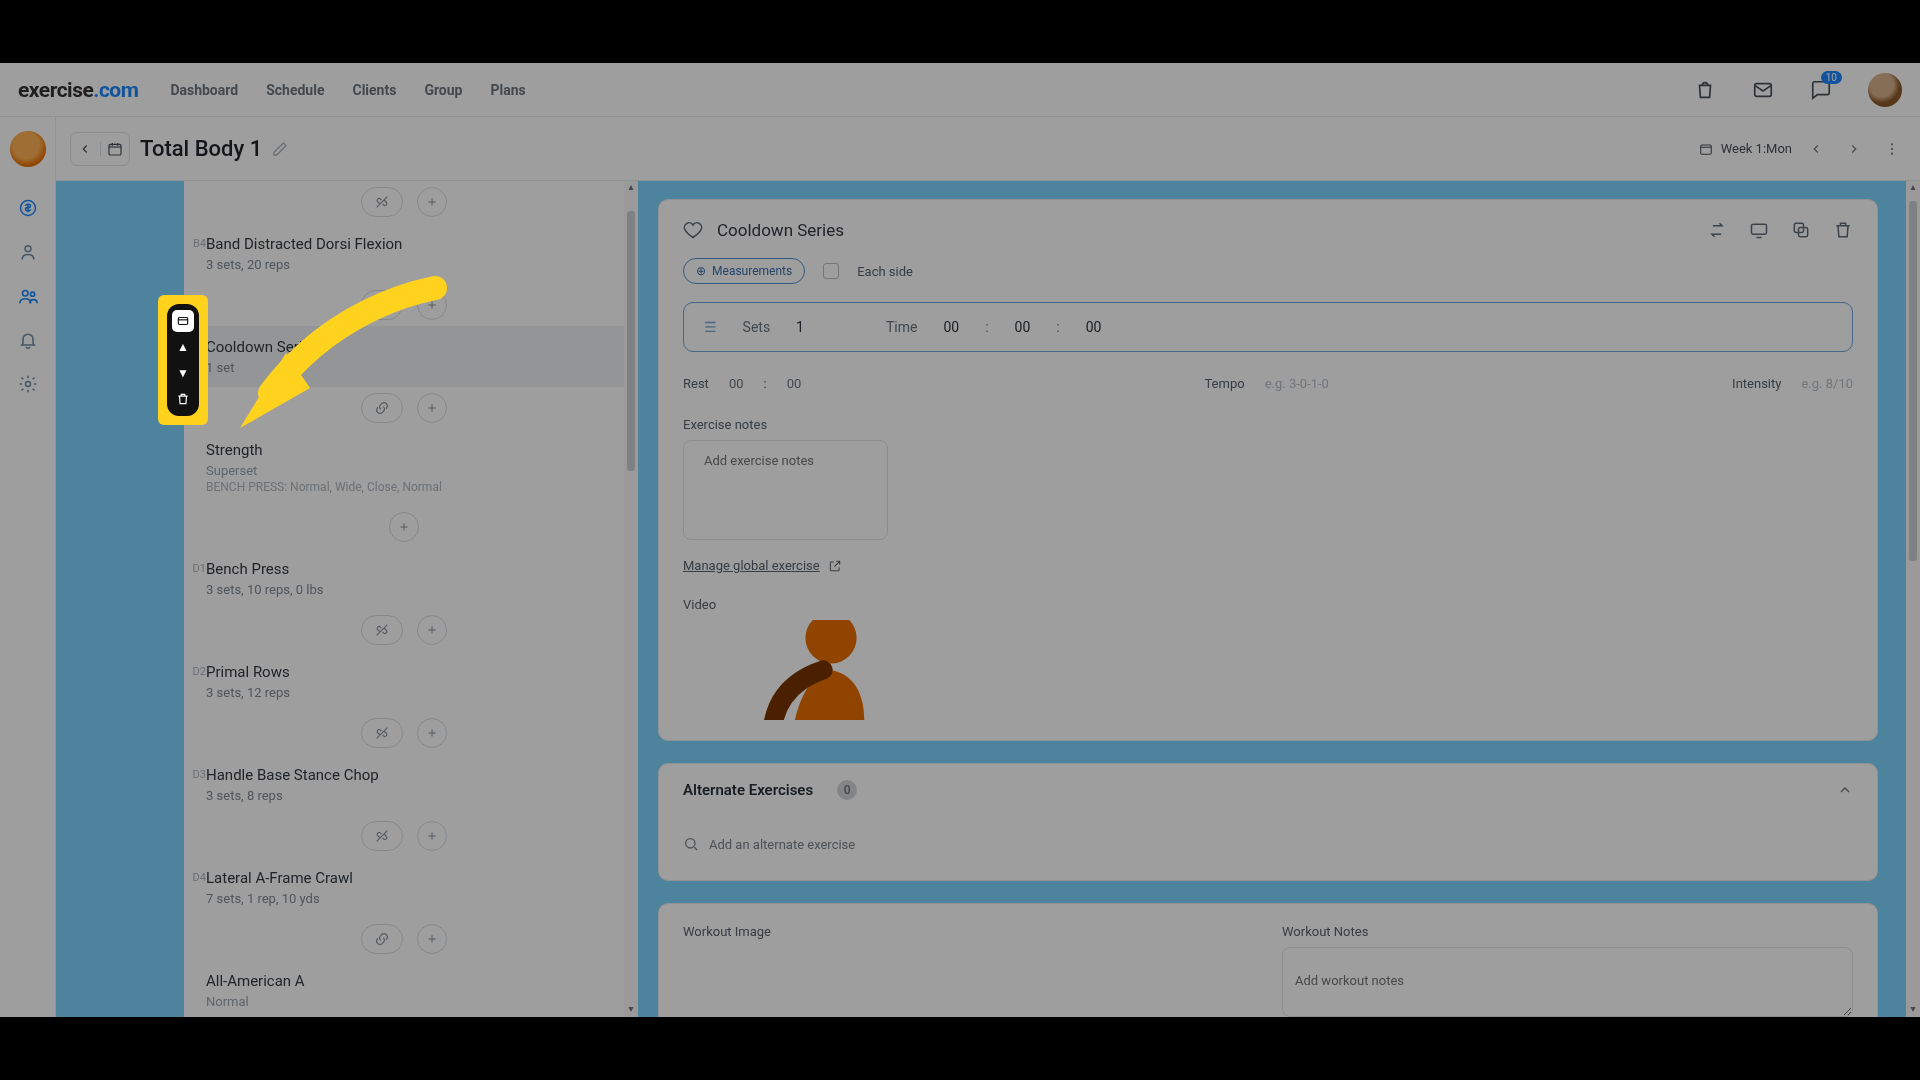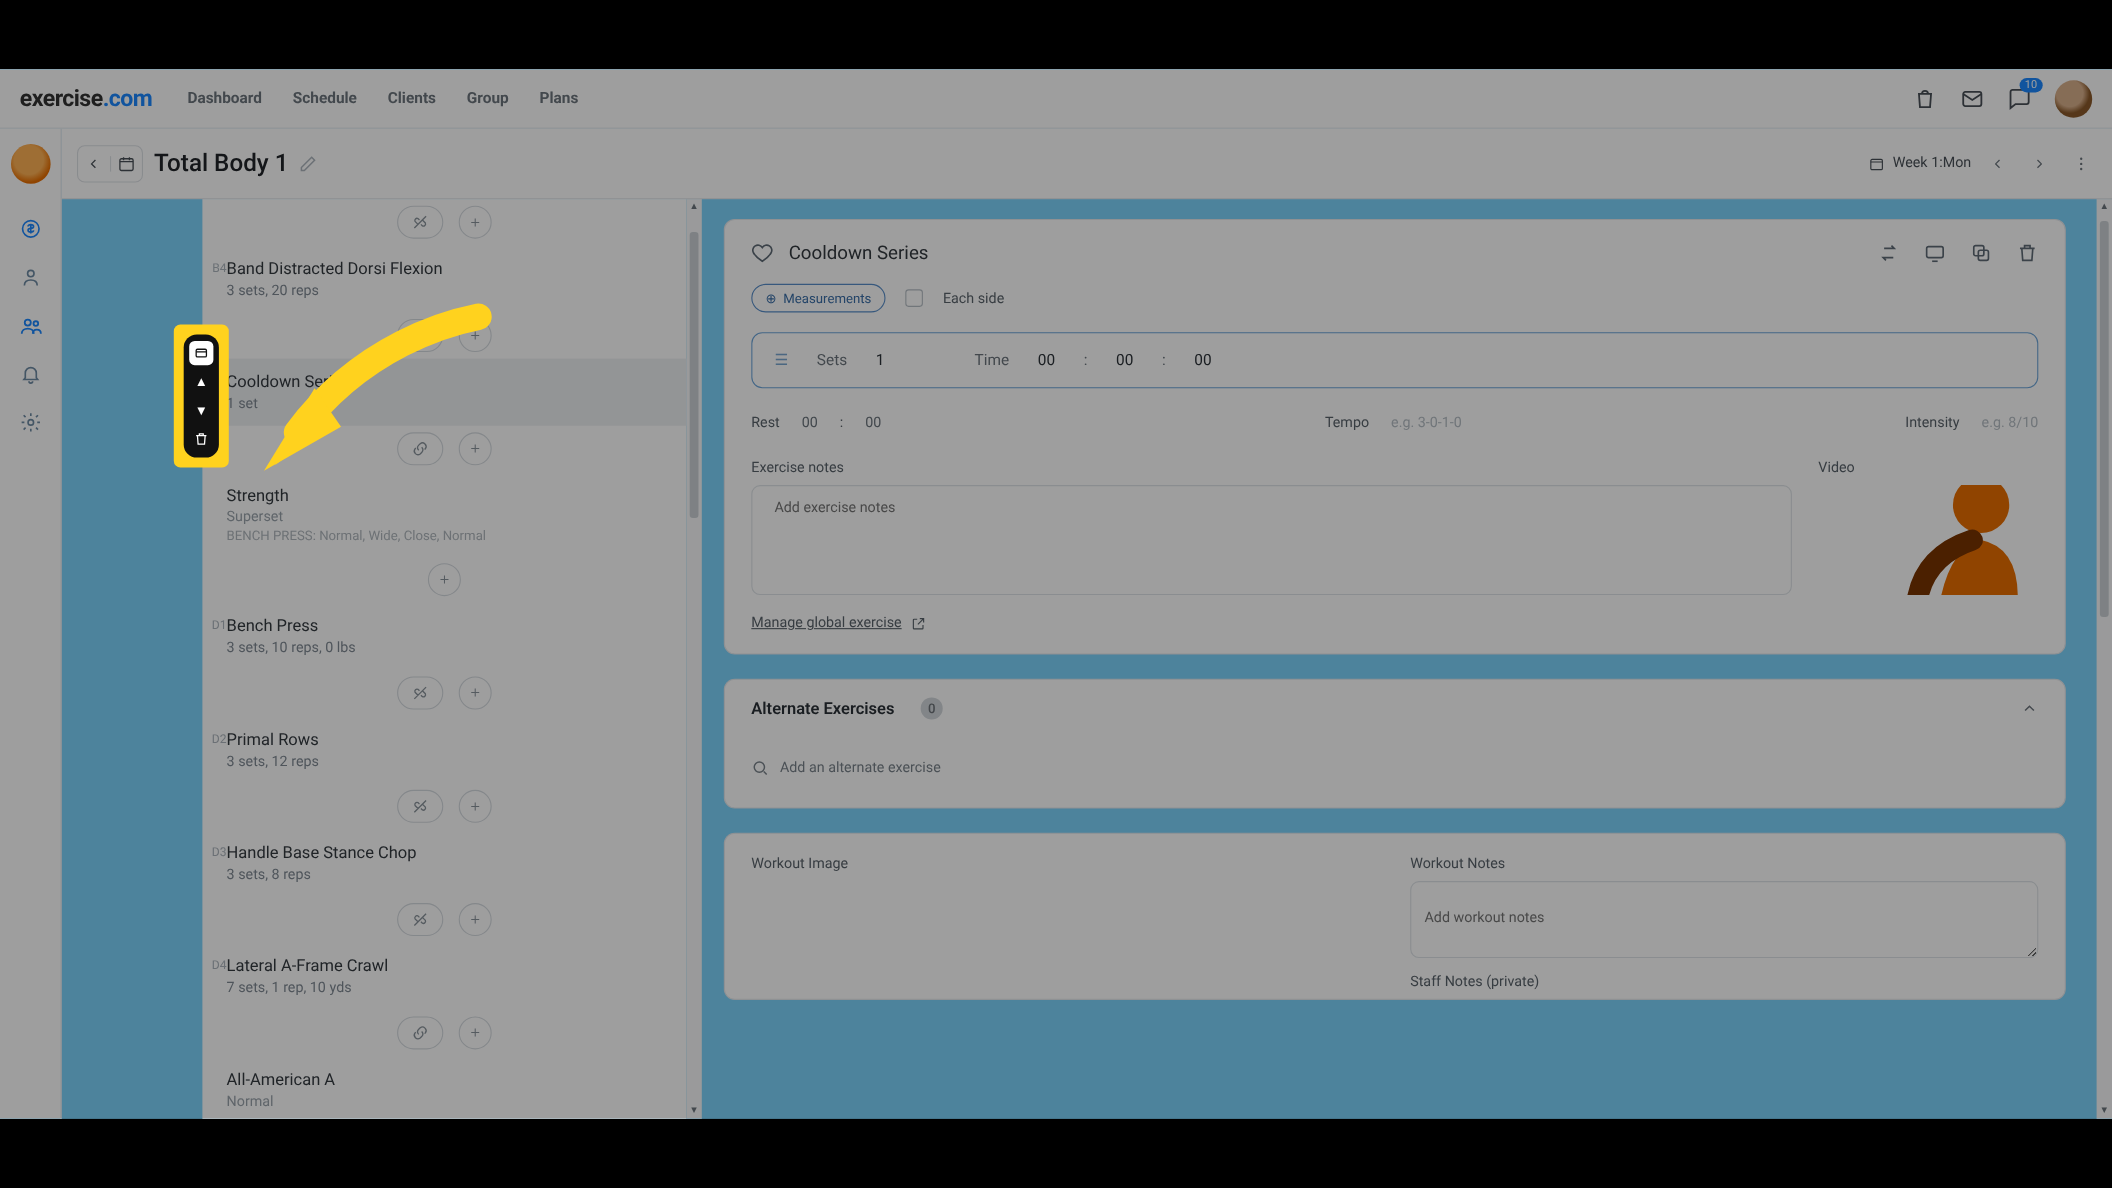--- a/index.html
+++ b/index.html
@@ -6,21 +6,21 @@
   body { background: #000; width: 1920px; height: 1080px; position: relative; overflow: hidden; }
   .viewport { position: absolute; top: 63px; left: 0; right: 0; bottom: 63px; background: #7dd3fc; overflow: hidden; }
   .dim-overlay { position: absolute; inset: 0; background: rgba(0,0,0,0.38); z-index: 5000; pointer-events: none; }
 
   
   .topbar { position: absolute; top: 0; left: 0; right: 0; height: 54px; background: #fff; display: flex; align-items: center; padding: 0 18px; border-bottom: 1px solid #e9ecef; }
   .logo { font-size: 21px; font-weight: 700; color: #333; letter-spacing: -0.5px; }
   .logo .dot { color: #1c88ff; }
   .nav { display: flex; gap: 28px; margin-left: 32px; }
   .nav a { color: #6c757d; font-size: 14px; text-decoration: none; font-weight: bold; }
-  .tb-right { margin-left: auto; display: flex; gap: 21px; align-items: center; }
+  .tb-right { margin-left: auto; display: flex; gap: 36px; align-items: center; }
   .tb-icon { width: 22px; height: 22px; color: #495057; position: relative; }
   .badge { position: absolute; top: -8px; right: -10px; background: #1c88ff; color: #fff; font-size: 10px; padding: 1px 5px; border-radius: 8px; }
   .avatar { width: 34px; height: 34px; border-radius: 50%; background: radial-gradient(circle at 40% 35%, #d9b08c 0 40%, #8b5a2b 60%); }
 
   
   .subheader { position: absolute; top: 54px; left: 56px; right: 0; height: 64px; background: #fff; border-bottom: 1px solid #e9ecef; display: flex; align-items: center; padding: 0 14px; gap: 14px; }
   .sh-left { display: flex; align-items: center; gap: 10px; }
   .icon-btn-sq { width: 34px; height: 34px; border: 1px solid #dee2e6; border-radius: 7px; display: flex; align-items: center; justify-content: center; color: #495057; background: #fff; }
   .icon-btn-sq.double { width: 60px; display: flex; }
   .title { font-size: 22px; font-weight: 500; color: #212529; }
@@ -83,21 +83,21 @@
   .sets-bar { margin-top:18px; border:1.5px solid #6ea6da; border-radius:10px; padding:16px 20px; display:flex; align-items:center; gap:26px; color:#434c54; font-size:14px; }
   .sets-bar .lab { color:#6c757d; }
   .sets-bar .val { color:#2d3339; }
   .menu-ic { color:#7aa7d1; }
 
   .sub-row { display:flex; align-items:center; gap:20px; margin-top:24px; font-size:13px; color:#6c757d; }
   .sub-row .lab { color:#5a636b; }
   .sub-row .ph  { color:#b6bec5; }
   .sub-row .sg  { flex:0 0 auto; }
 
-  .notes-row { display:flex; gap:24px; margin-top:26px; align-items:flex-start; }
+  .notes-row { display:flex; gap:24px; margin-top:26px; align-items:flex-start;flex-direction:column; }
   .notes-col { flex:1; }
   .notes-lbl { font-size:13px; color:#5a636b; margin-bottom:8px; display:block; }
   .textarea { width:100%; height:100px; border:1px solid #dfe4e8; border-radius:8px; padding:12px 20px; font-size:13px; color:#7a838b; resize:none; background:#fff; }
   .video-col { width:200px; }
   .video-thumb { width:200px; height:100px; border-radius:6px; overflow:hidden; position:relative; background:#fff; }
   .mascot-lg { position:absolute; right:-20px; bottom:-30px; width:160px; height:160px; }
   .link-row { margin-top:14px; font-size:13px; color:#5a636b; text-decoration:underline; display:flex; align-items:center; gap:8px; }
 
   .alt-hdr { display:flex; align-items:center; padding:16px 24px; font-size:15px; color:#2b3137; font-weight:600; gap:24px;justify-content:center; }
   .count-badge { background:#d2d7db; color:#6c7278; border-radius:50%; width:20px; height:20px; font-size:12px; display:flex; align-items:center; justify-content:center; font-weight:500; }

